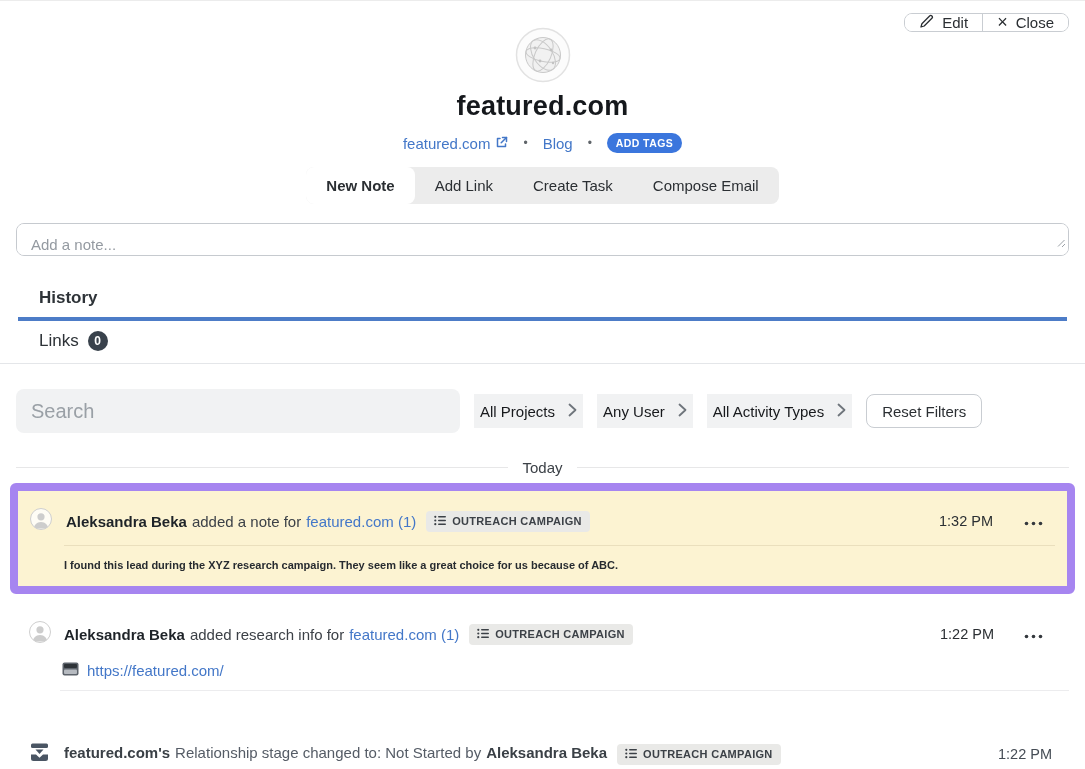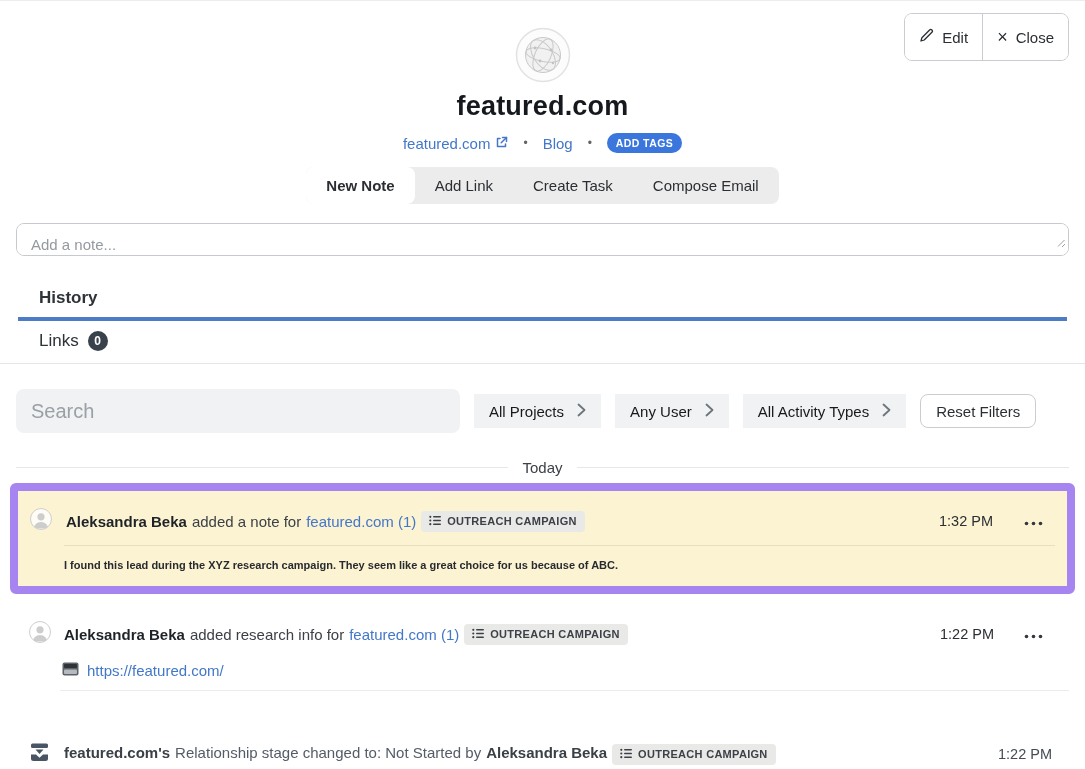--- a/index.html
+++ b/index.html
@@ -7,21 +7,21 @@
   body {
     width:1085px; height:769px; overflow:hidden; position:relative;
     background:#ffffff; color:#22262b;
     font-family:"Liberation Sans", sans-serif;
     border-top:1px solid #ececec;
   }
   button, input, textarea { font-family:"Liberation Sans", sans-serif; }
 
   
   .topbar-actions { position:absolute; top:12px; right:16px; display:flex; align-items:stretch;
-    border:1px solid #c9cdd2; border-radius:8px; background:#fff; overflow:hidden; height:48px; }
+    border:1px solid #c9cdd2; border-radius:8px; background:#fff; overflow:hidden; height:19px; }
   .tb-btn { display:flex; align-items:center; gap:8px; padding:0 14px; font-size:15px;
     color:#2b2f33; background:#fff; border:none; cursor:pointer; }
   .tb-divider { width:1px; background:#c9cdd2; }
   .x-glyph { font-size:18px; line-height:1; margin-top:-1px; }
 
   
   .header { text-align:center; padding-top:26px; }
   .avatar { width:56px; height:56px; margin:0 auto; }
   .page-title { margin:8px 0 0; font-size:27px; line-height:30px; font-weight:700; color:#15181c; letter-spacing:.2px; }
   .links-row { margin-top:12px; display:flex; justify-content:center; align-items:center; gap:15px; font-size:15px; }
@@ -49,38 +49,38 @@
     display:flex; align-items:center; gap:9px; }
   .vtab.active { font-weight:700; border-bottom:4px solid #4d7cc7; padding-bottom:9px; }
   .count-badge { background:#39424c; color:#fff; min-width:20px; height:20px; border-radius:50%;
     font-size:12px; font-weight:700; display:flex; align-items:center; justify-content:center; }
 
   
   .filters { margin:25px 16px 0; display:flex; gap:14px; align-items:center; }
   .search-input { flex:0 0 444px; height:44px; background:#f1f2f3; border:none; border-radius:8px;
     padding:0 15px; font-size:20px; color:#22262b; outline:none; }
   .search-input::placeholder { color:#9aa0a6; }
-  .dd-btn { height:34px; background:#f1f2f3; border:none; border-radius:0; padding:0 15px;
+  .dd-btn { height:34px; background:#f1f2f3; border:none; border-radius:0; padding:0 6px;
     font-size:15px; color:#17191c; display:flex; align-items:center; gap:13px; cursor:pointer; }
   .reset-btn { height:34px; background:#fff; border:1px solid #c9cdd2; border-radius:8px;
     padding:0 15px; font-size:15px; color:#2b2f33; cursor:pointer; }
 
   
   .date-divider { margin:26px 16px 0; display:flex; align-items:center; gap:14px;
     font-size:15px; font-weight:400; color:#3c4147; }
   .dline { flex:1; height:1px; background:#e7e7e8; }
 
   
   .item-head { display:flex; align-items:center; }
   .head-text { flex:1; display:flex; align-items:center; gap:5px; font-size:15px; color:#3c4147; white-space:nowrap; }
   .head-text b, .stage-text b { color:#1e2328; font-weight:700; }
   .target-link { color:#4377c8; text-decoration:none; cursor:pointer; }
   .tag-badge { display:inline-flex; align-items:center; gap:6px; background:#e9e9e7; border-radius:4px;
     padding:4px 8px; font-size:11px; font-weight:700; letter-spacing:.3px; color:#3c4147;
-    white-space:nowrap; cursor:pointer; }
+    white-space:nowrap; margin-left:5px; cursor:pointer; }
   .time { font-size:14.5px; color:#2b2f33; white-space:nowrap; margin-left:12px; }
   .more-btn { background:none; border:none; padding:3px 4px; margin-left:14px; cursor:pointer; display:flex; align-items:center; }
 
   .item.highlighted { margin:7px 10px 0; border:8px solid #a685f0; border-radius:6px; background:#fcf3d2; }
   .item.highlighted .item-head { padding:16px 20px 10px 11px; gap:13px; }
   .item-sep { height:1px; background:#eadfbd; margin:0 12px 0 46px; }
   .note-body { padding:13px 20px 15px 46px; font-size:11px; color:#272b30;font-weight:bold; }
 
   .item.plain { margin-top:14px; }
   .item.plain .item-head { padding:12px 38px 6px 28px; gap:12px; }

